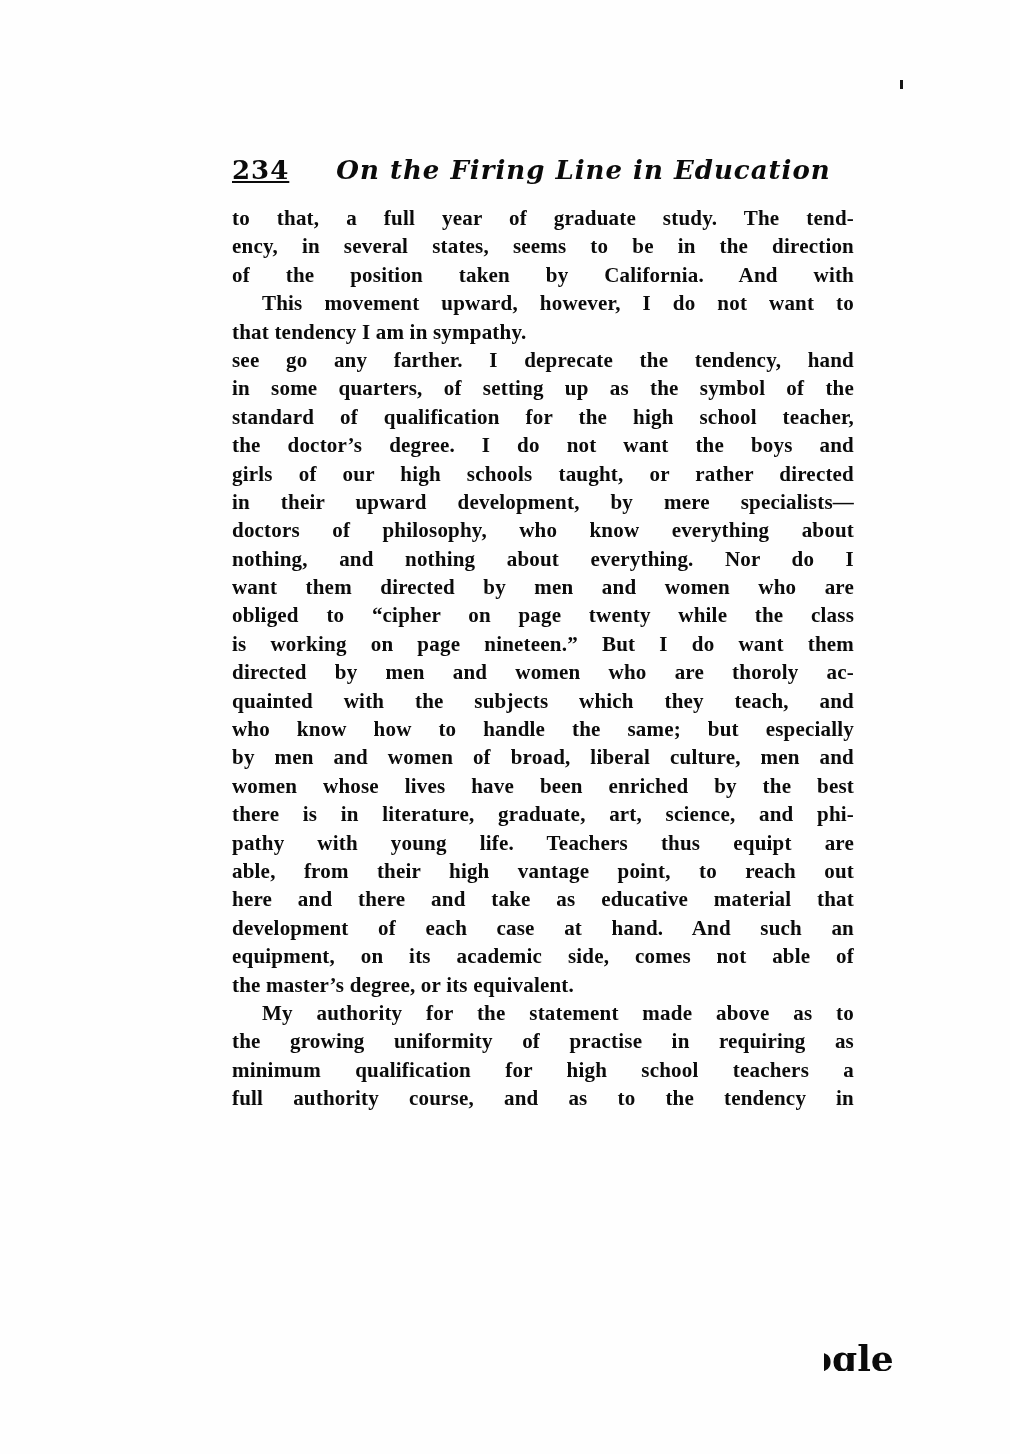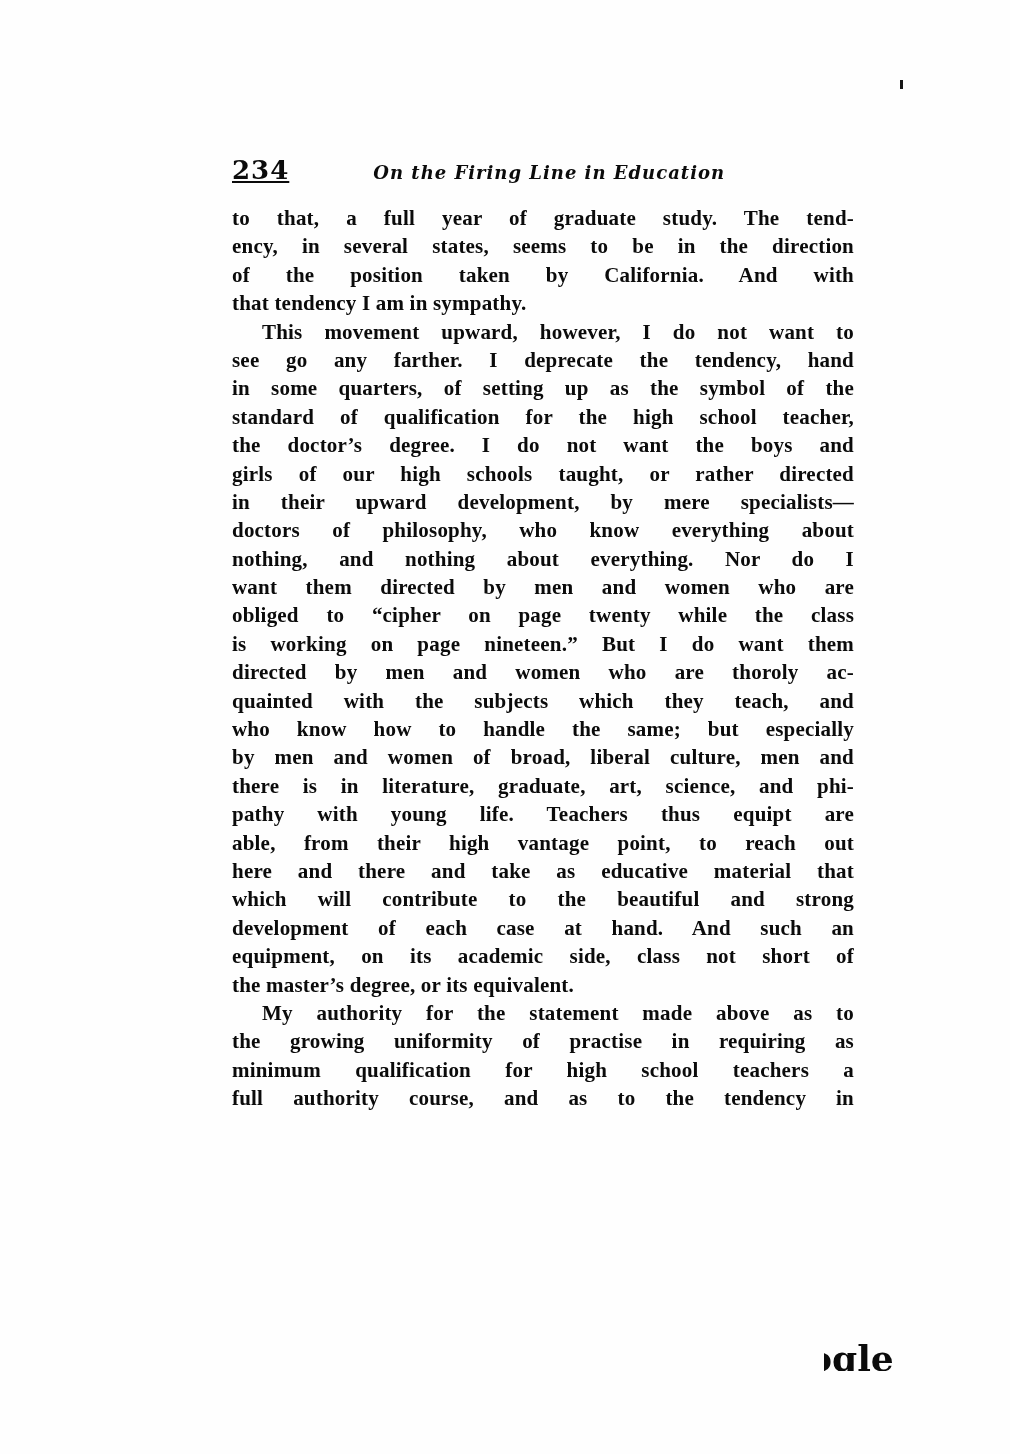--- a/index.html
+++ b/index.html
@@ -22,22 +22,22 @@
   }
   .page-number{
     font-weight:700;
     font-size:26px;
     letter-spacing:1px;
     text-decoration:underline;
   }
   .header-title{
     font-style:italic;
     font-weight:700;
-    font-size:18px;
-    margin-left:84px;
+    font-size:26px;
+    margin-left:47px;
     letter-spacing:1px;
     white-space:nowrap;
   }
   .body-text{
     position:absolute;
     top:204px;left:232px;width:622px;
     font-size:21px;
     font-weight:700;
     line-height:28.4px;
     letter-spacing:0.2px;
@@ -86,45 +86,45 @@
   <div class="running-header">
     <span class="page-number">234</span>
     <span class="header-title">On the Firing Line in Education</span>
   </div>
 
   <div class="body-text">
 
     <div class="line">to that, a full year of graduate study.  The tend-</div>
     <div class="line">ency, in several states, seems to be in the direction</div>
     <div class="line">of the position taken by California.  And with</div>
+    <div class="line indent">This movement upward, however, I do not want to</div>
+
     <div class="line noj">that tendency I am in sympathy.</div>
-
-    <div class="line indent">This movement upward, however, I do not want to</div>
     <div class="line">see go any farther.  I deprecate the tendency, hand</div>
     <div class="line">in some quarters, of setting up as the symbol of the</div>
     <div class="line">standard of qualification for the high school teacher,</div>
     <div class="line">the doctor’s degree.  I do not want the boys and</div>
     <div class="line">girls of our high schools taught, or rather directed</div>
     <div class="line">in their upward development, by mere specialists—</div>
     <div class="line">doctors of philosophy, who know everything about</div>
     <div class="line">nothing, and nothing about everything.  Nor do I</div>
     <div class="line">want them directed by men and women who are</div>
     <div class="line">obliged to “cipher on page twenty while the class</div>
     <div class="line">is working on page nineteen.”  But I do want them</div>
     <div class="line">directed by men and women who are thoroly ac-</div>
     <div class="line">quainted with the subjects which they teach, and</div>
     <div class="line">who know how to handle the same; but especially</div>
     <div class="line">by men and women of broad, liberal culture, men and</div>
+    <div class="line">women whose lives have been enriched by the best</div>
     <div class="line">there is in literature, graduate, art, science, and phi-</div>
     <div class="line">pathy with young life.  Teachers thus equipt are</div>
     <div class="line">able, from their high vantage point, to reach out</div>
     <div class="line">here and there and take as educative material that</div>
-    <div class="line">which will contribute to the beautiful and strong</div>
     <div class="line">development of each case at hand.  And such an</div>
-    <div class="line">equipment, on its academic side, class not short of</div>
+    <div class="line">equipment, on its academic side, comes not able of</div>
     <div class="line noj">the master’s degree, or its equivalent.</div>
 
     <div class="line indent">My authority for the statement made above as to</div>
     <div class="line">the growing uniformity of practise in requiring as</div>
     <div class="line">minimum qualification for high school teachers a</div>
     <div class="line">full authority course, and as to the tendency in</div>
   </div>
 
   <div class="scan-tick"></div>
 

